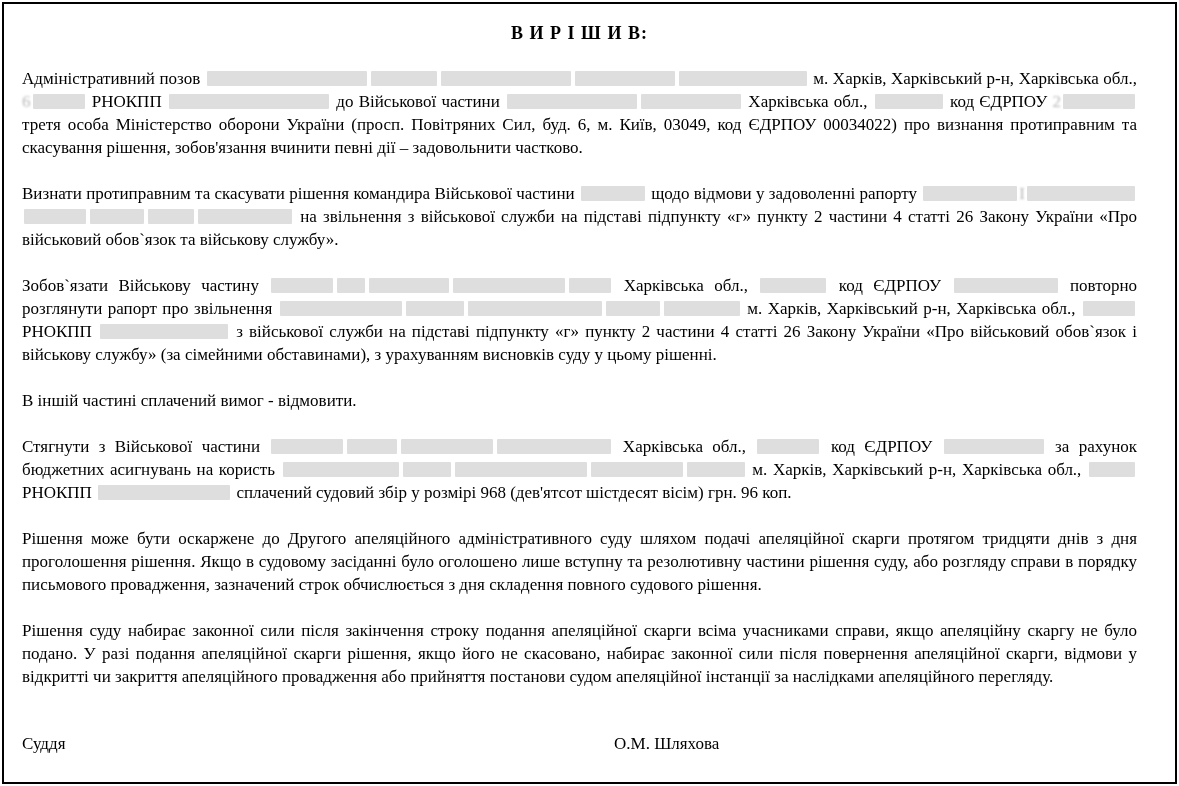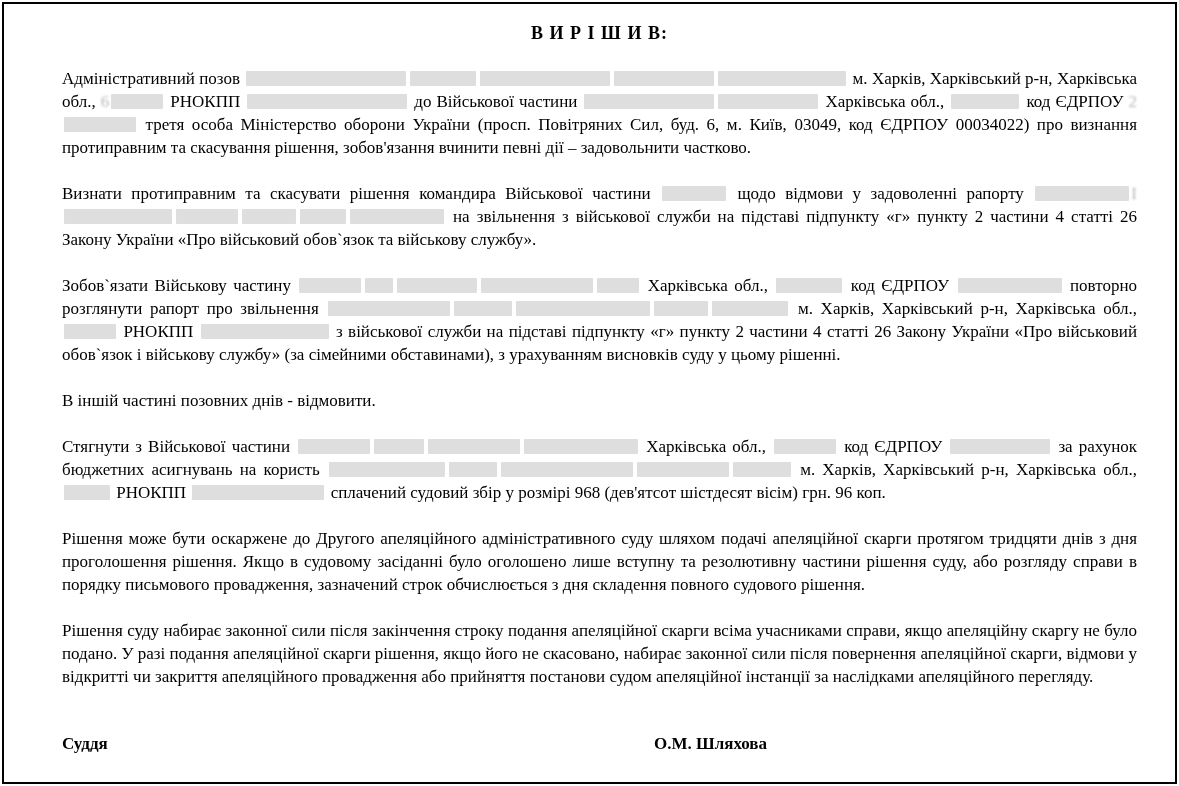--- a/index.html
+++ b/index.html
@@ -9,21 +9,20 @@
     height: 782px;
     margin: 2px;
     border: 2px solid #000;
     background: #fff;
     overflow: hidden;
     font-family: "Liberation Serif", "DejaVu Serif", serif;
     color: #000;
   }
   .content {
     padding: 10px 38px 0 18px;
-    margin-left: 40px;
   }
   .doc-title {
     text-align: center;
     font-weight: bold;
     font-size: 18px;
     line-height: 23px;
     margin: 8px 0 22px 0;
     letter-spacing: 1px;
   }
   p.para {
@@ -44,40 +43,40 @@
   .faint {
     color: #b9b9b9;
     filter: blur(0.8px);
   }
   .signature {
     position: relative;
     margin-top: 44px;
     height: 23px;
     font-size: 17px;
     line-height: 23px;
-    font-weight: bold;
+    font-weight: normal;
   }
   .sig-name {
     position: absolute;
     left: 592px;
     top: 0;
   }
 </style>
 </head>
 <body>
 
 <div class="page">
   <div class="content">
     <div class="doc-title">В И Р І Ш И В:</div>
 
     <div>
         <p class="para"><span class="run">Адміністративний позов </span><span class="redact" style="width: 160px;"></span><span class="redact" style="width: 66px;"></span><span class="redact" style="width: 130px;"></span><span class="redact" style="width: 100px;"></span><span class="redact" style="width: 128px;"></span><span class="run"> м. Харків, Харківський р-н, Харківська обл., </span><span class="faint">6</span><span class="redact" style="width: 52px;"></span><span class="run"> РНОКПП </span><span class="redact" style="width: 160px;"></span><span class="run"> до Військової частини </span><span class="redact" style="width: 130px;"></span><span class="redact" style="width: 100px;"></span><span class="run"> Харківська обл., </span><span class="redact" style="width: 68px;"></span><span class="run"> код ЄДРПОУ </span><span class="faint">2</span><span class="redact" style="width: 72px;"></span><span class="run"> третя особа Міністерство оборони України (просп. Повітряних Сил, буд. 6, м. Київ, 03049, код ЄДРПОУ 00034022) про визнання протиправним та скасування рішення, зобов'язання вчинити певні дії – задовольнити частково.</span></p>
         <p class="para"><span class="run">Визнати протиправним та скасувати рішення командира Військової частини </span><span class="redact" style="width: 64px;"></span><span class="run"> щодо відмови у задоволенні рапорту </span><span class="redact" style="width: 94px;"></span><span class="faint">І</span><span class="redact" style="width: 108px;"></span><span class="redact" style="width: 62px;"></span><span class="redact" style="width: 54px;"></span><span class="redact" style="width: 46px;"></span><span class="redact" style="width: 94px;"></span><span class="run"> на звільнення з військової служби на підставі підпункту «г» пункту 2 частини 4 статті 26 Закону України «Про військовий обов`язок та військову службу».</span></p>
         <p class="para"><span class="run">Зобов`язати Військову частину </span><span class="redact" style="width: 62px;"></span><span class="redact" style="width: 28px;"></span><span class="redact" style="width: 80px;"></span><span class="redact" style="width: 112px;"></span><span class="redact" style="width: 42px;"></span><span class="run"> Харківська обл., </span><span class="redact" style="width: 66px;"></span><span class="run"> код ЄДРПОУ </span><span class="redact" style="width: 104px;"></span><span class="run"> повторно розглянути рапорт про звільнення </span><span class="redact" style="width: 122px;"></span><span class="redact" style="width: 58px;"></span><span class="redact" style="width: 134px;"></span><span class="redact" style="width: 54px;"></span><span class="redact" style="width: 76px;"></span><span class="run"> м. Харків, Харківський р-н, Харківська обл., </span><span class="redact" style="width: 52px;"></span><span class="run"> РНОКПП </span><span class="redact" style="width: 128px;"></span><span class="run"> з військової служби на підставі підпункту «г» пункту 2 частини 4 статті 26 Закону України «Про військовий обов`язок і військову службу» (за сімейними обставинами), з урахуванням висновків суду у цьому рішенні.</span></p>
-        <p class="para"><span class="run">В іншій частині позовних днів - відмовити.</span></p>
+        <p class="para"><span class="run">В іншій частині сплачений вимог - відмовити.</span></p>
         <p class="para"><span class="run">Стягнути з Військової частини </span><span class="redact" style="width: 72px;"></span><span class="redact" style="width: 50px;"></span><span class="redact" style="width: 92px;"></span><span class="redact" style="width: 114px;"></span><span class="run"> Харківська обл., </span><span class="redact" style="width: 62px;"></span><span class="run"> код ЄДРПОУ </span><span class="redact" style="width: 100px;"></span><span class="run"> за рахунок бюджетних асигнувань на користь </span><span class="redact" style="width: 116px;"></span><span class="redact" style="width: 48px;"></span><span class="redact" style="width: 132px;"></span><span class="redact" style="width: 92px;"></span><span class="redact" style="width: 58px;"></span><span class="run"> м. Харків, Харківський р-н, Харківська обл., </span><span class="redact" style="width: 46px;"></span><span class="run"> РНОКПП </span><span class="redact" style="width: 132px;"></span><span class="run"> сплачений судовий збір у розмірі 968 (дев'ятсот шістдесят вісім) грн. 96 коп.</span></p>
         <p class="para"><span class="run">Рішення може бути оскаржене до Другого апеляційного адміністративного суду шляхом подачі апеляційної скарги протягом тридцяти днів з дня проголошення рішення. Якщо в судовому засіданні було оголошено лише вступну та резолютивну частини рішення суду, або розгляду справи в порядку письмового провадження, зазначений строк обчислюється з дня складення повного судового рішення.</span></p>
         <p class="para"><span class="run">Рішення суду набирає законної сили після закінчення строку подання апеляційної скарги всіма учасниками справи, якщо апеляційну скаргу не було подано. У разі подання апеляційної скарги рішення, якщо його не скасовано, набирає законної сили після повернення апеляційної скарги, відмови у відкритті чи закриття апеляційного провадження або прийняття постанови судом апеляційної інстанції за наслідками апеляційного перегляду.</span></p>
       </div>
 
     <div class="signature">
       <span class="sig-role">Суддя</span>
       <span class="sig-name">О.М. Шляхова</span>
     </div>
   </div>

